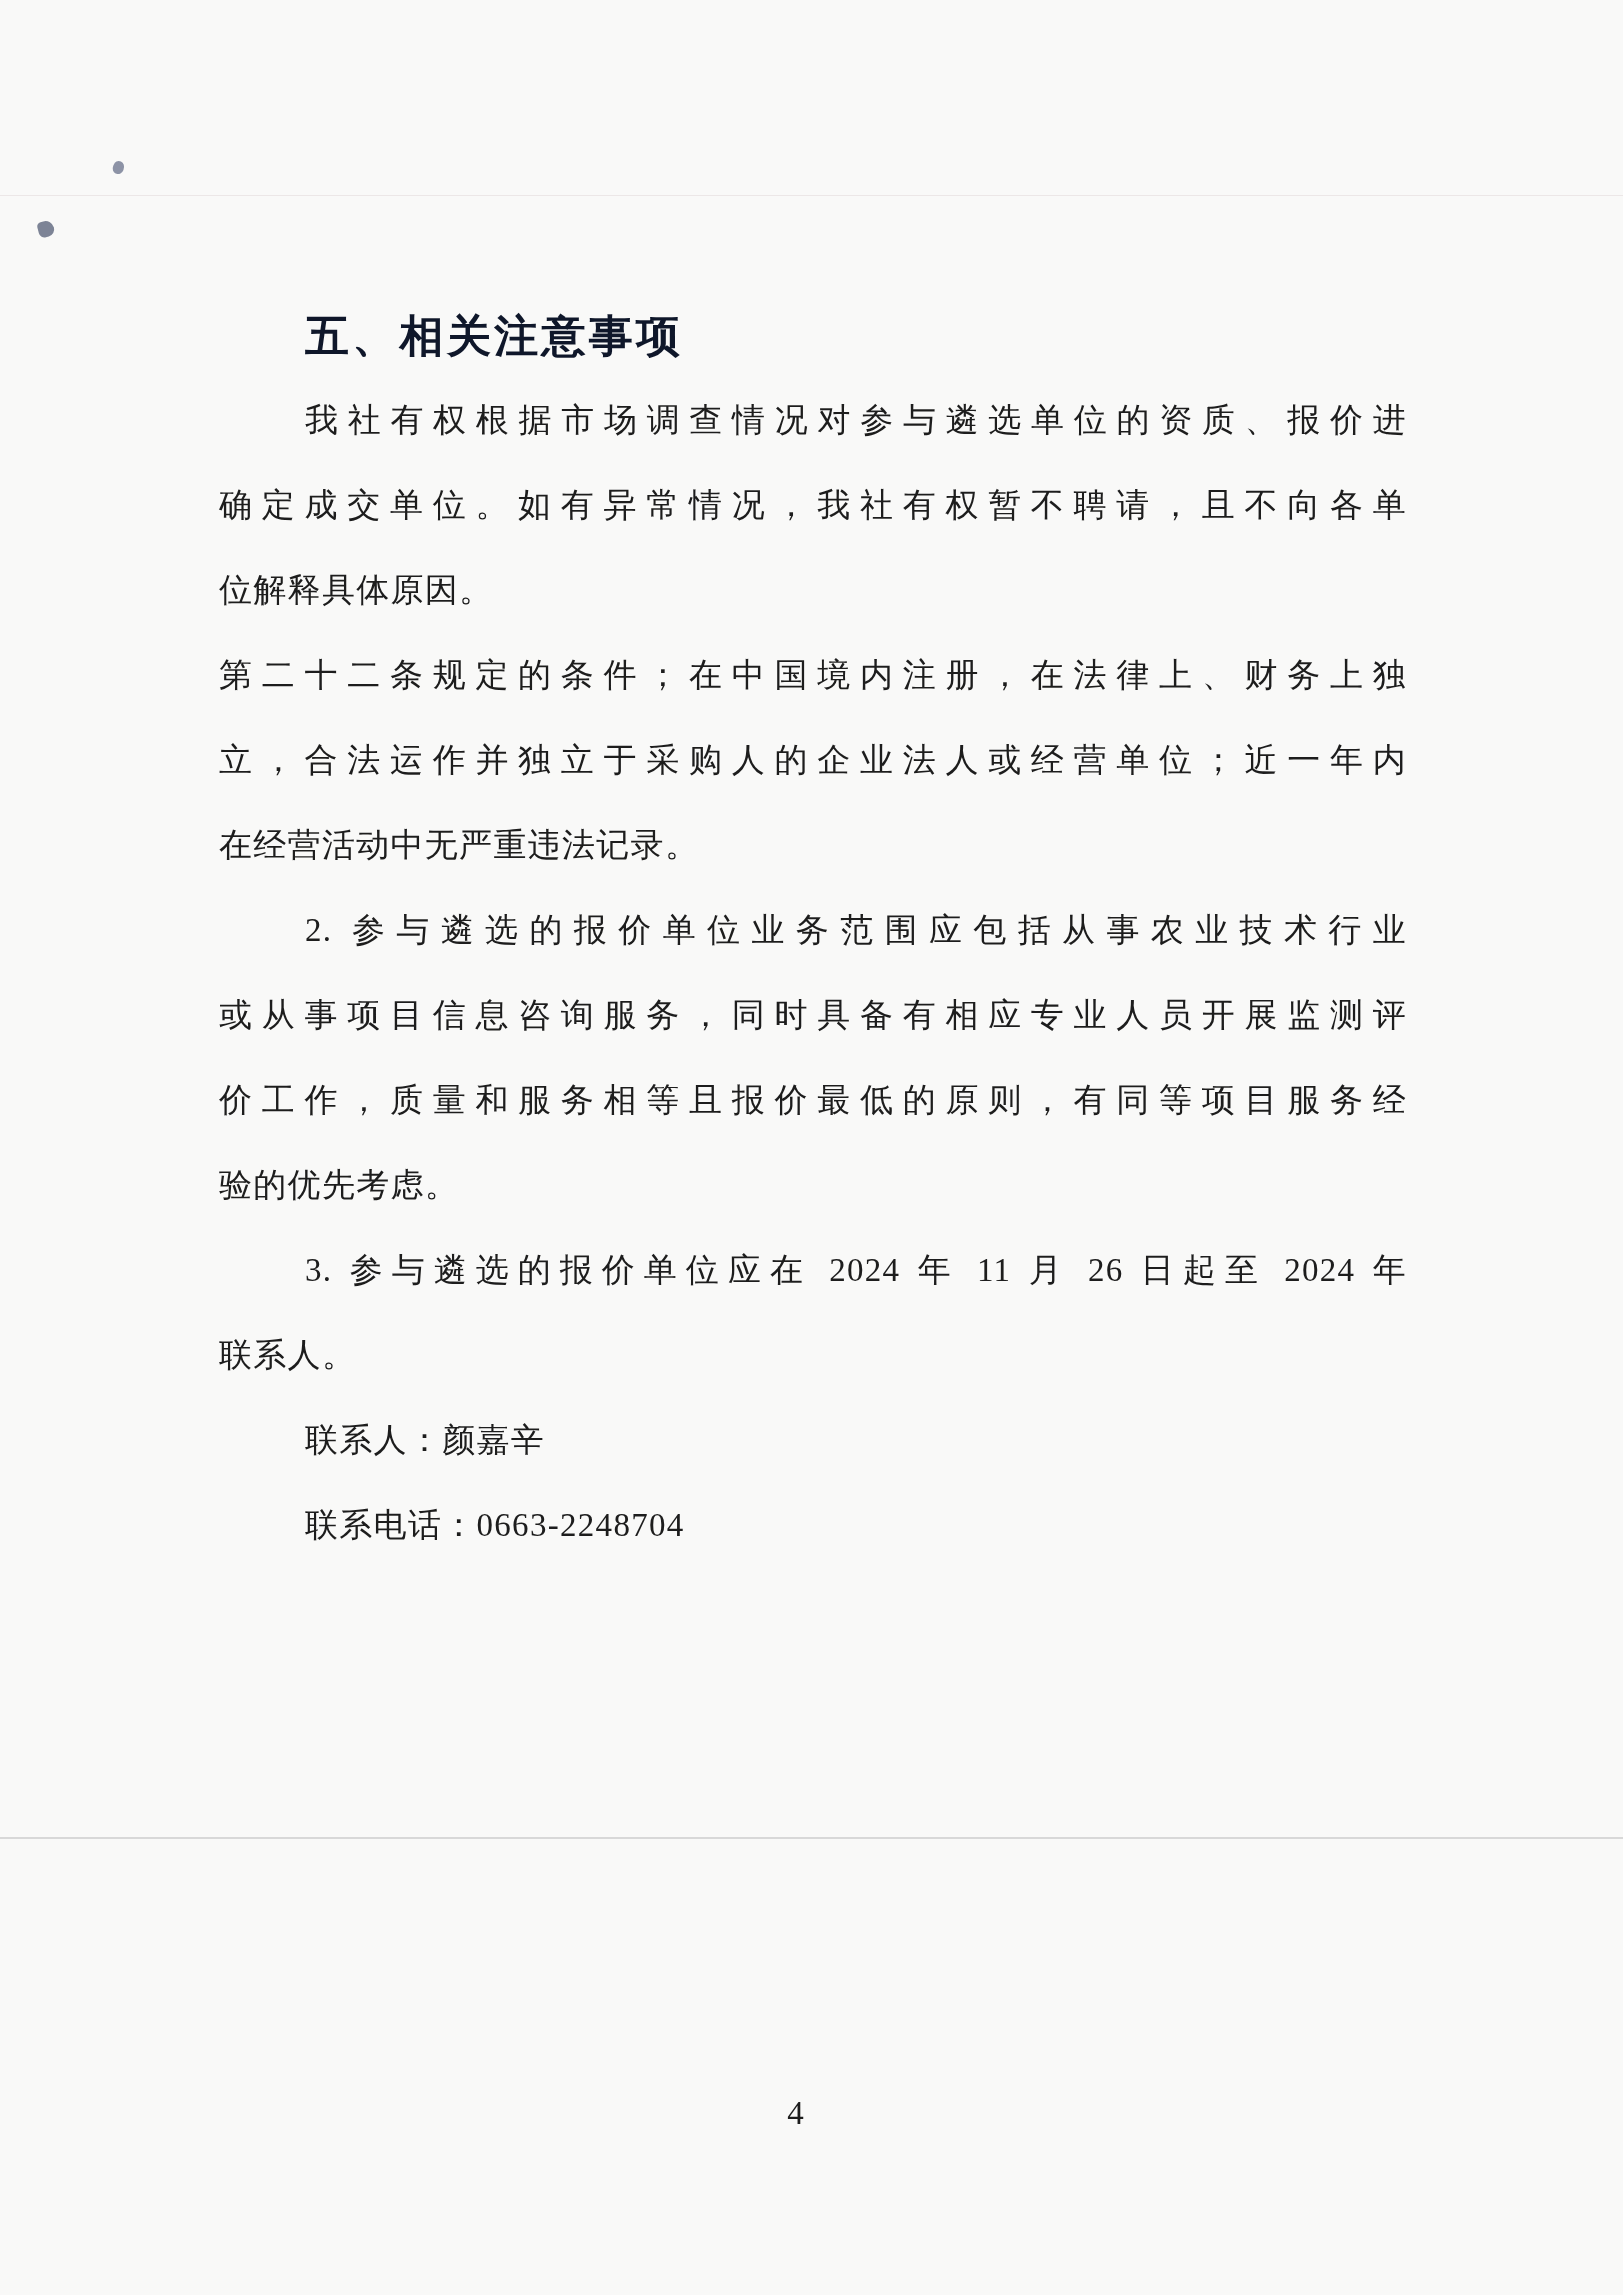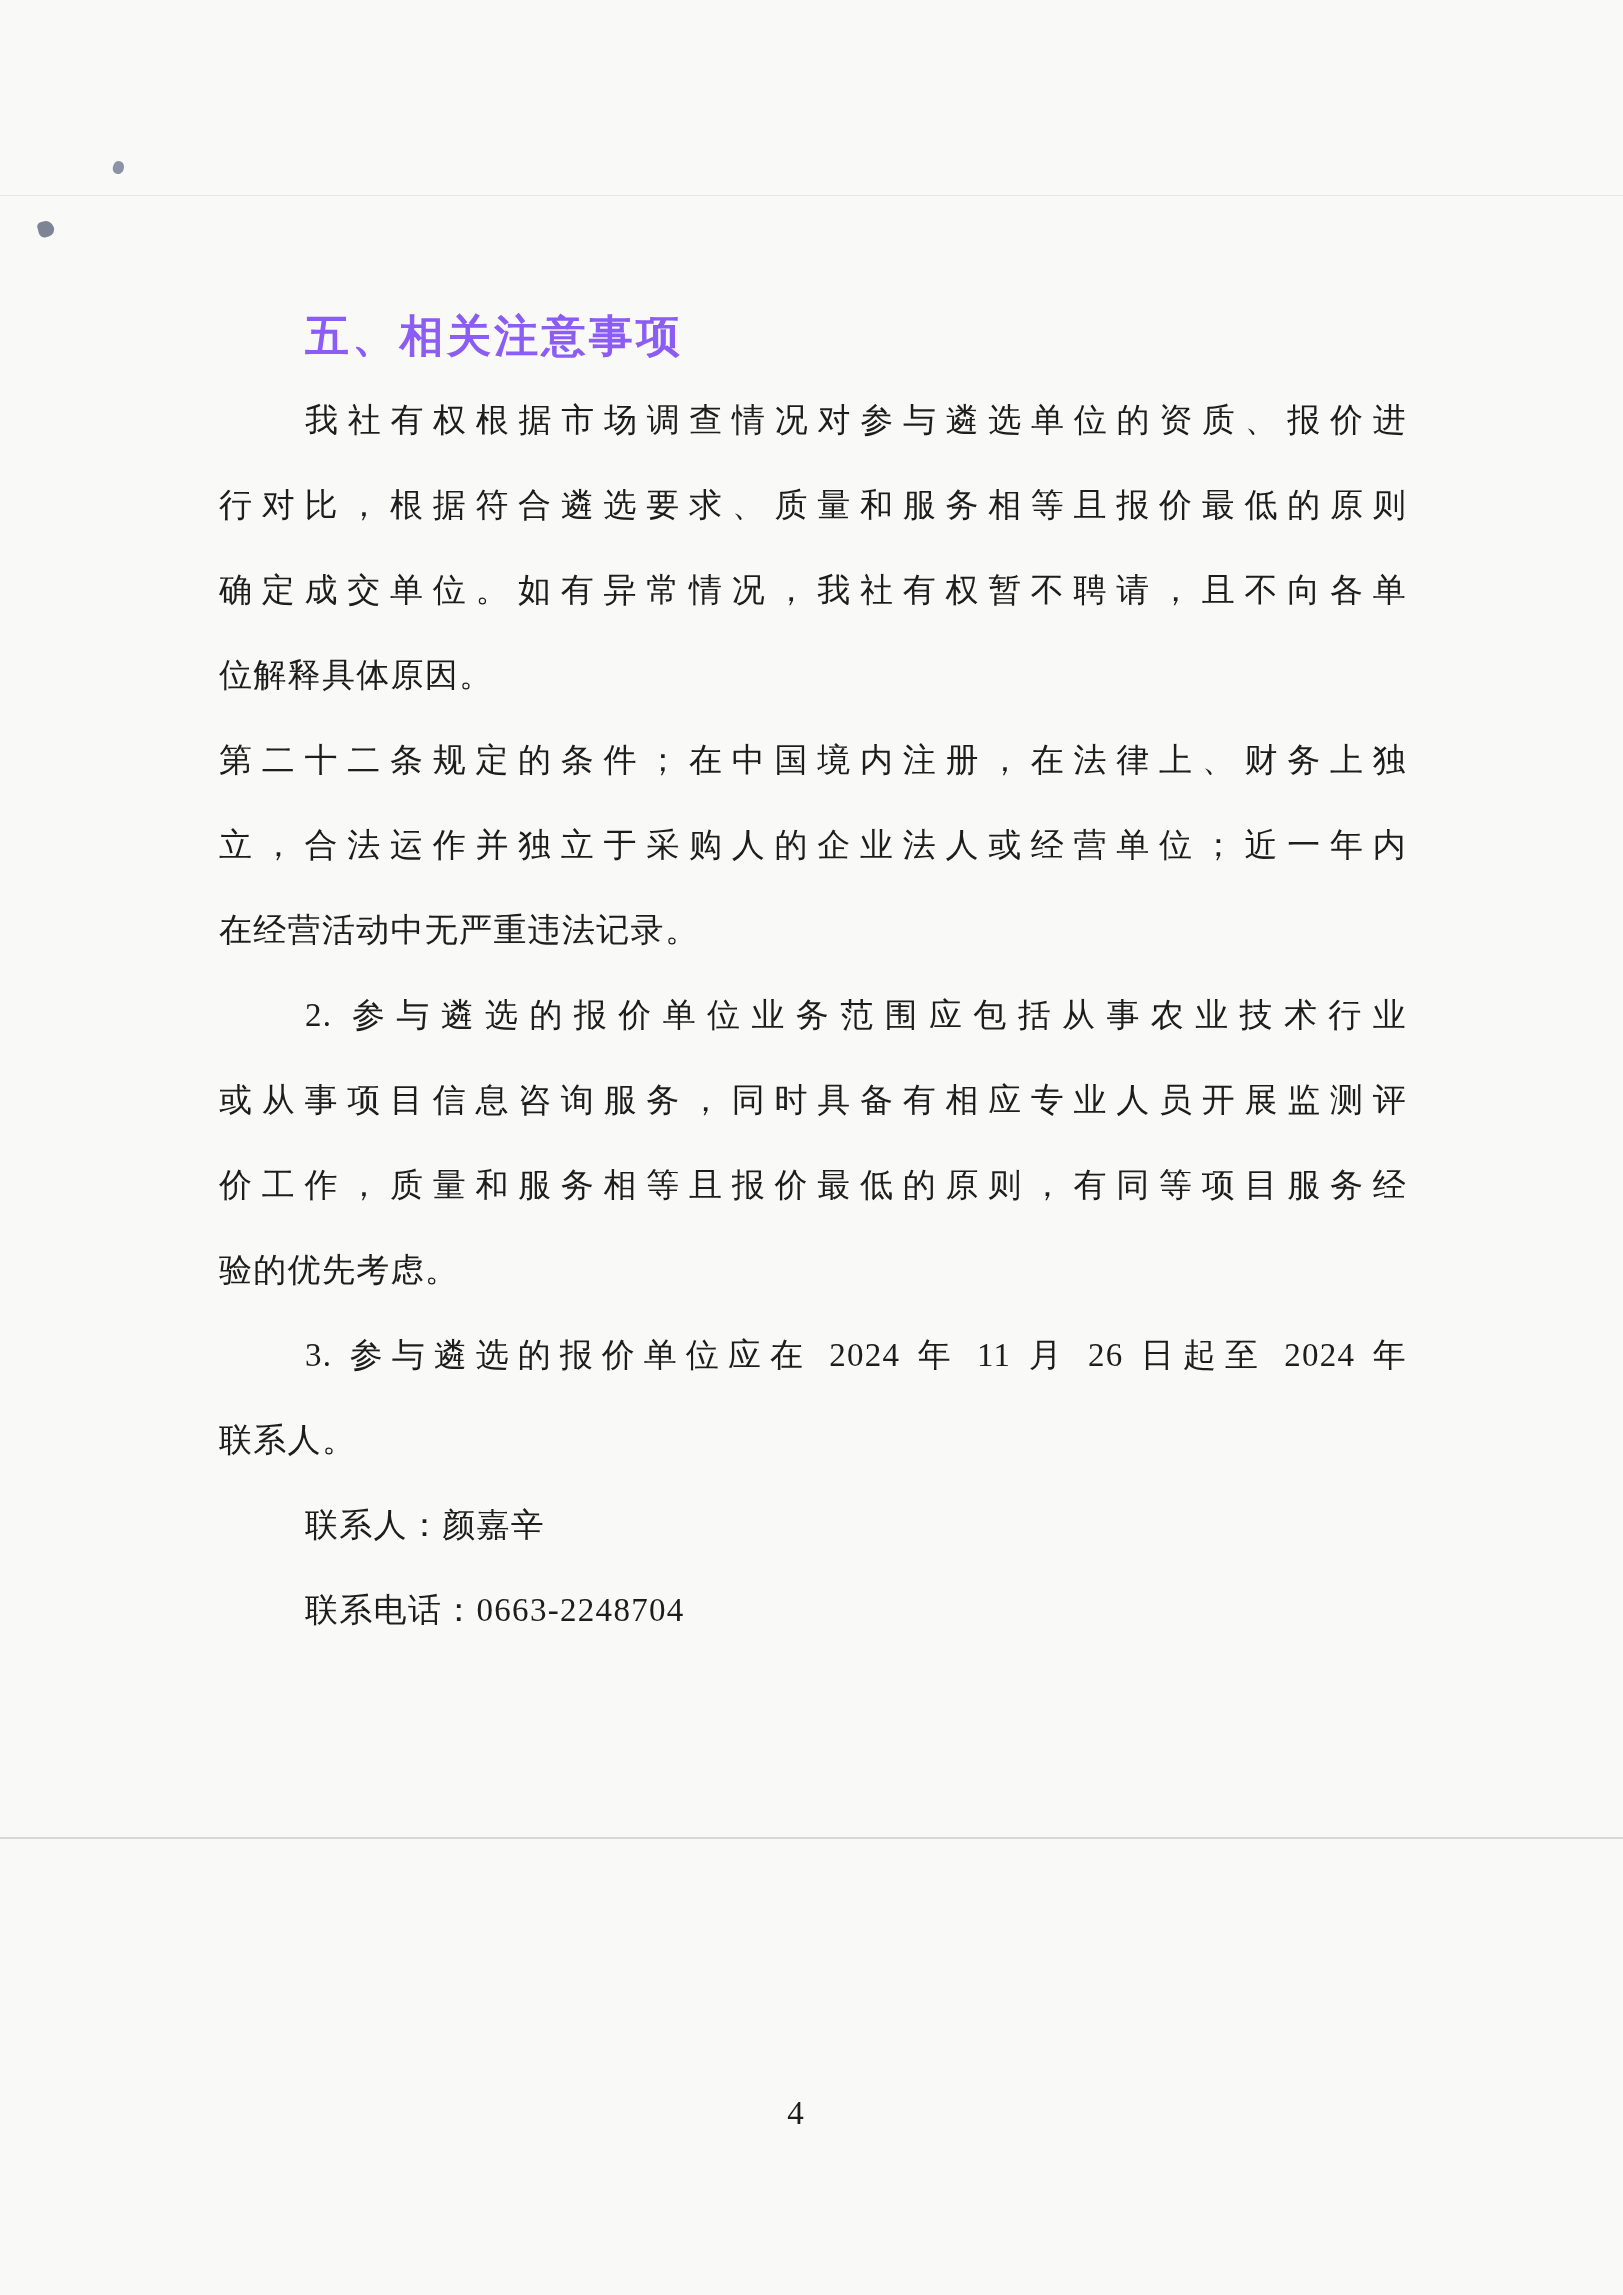--- a/index.html
+++ b/index.html
@@ -24,21 +24,21 @@
     line-height: 85px;
     height: 85px;
     letter-spacing: 1.3px;
   }
   .jf { text-align: justify; text-align-last: justify; }
   .ind { text-indent: 86px; }
   .h {
     font-family: "Liberation Sans", "DejaVu Sans", sans-serif;
     font-weight: 700;
     font-size: 44px;
-    color: #8b5cf6;
+    color: #0f172a;
     letter-spacing: 3.3px;
   }
   .faint-top-line {
     position: absolute; left: 0; top: 195px;
     width: 1623px; height: 1.3px;
     background: #ece7e7;
   }
   .crease-line {
     position: absolute; left: 0; top: 1837px;
     width: 1623px; height: 2px;
@@ -67,21 +67,20 @@
 
 <div class="page">
 
   <div class="faint-top-line"></div>
   <div class="speck speck-a"></div>
   <div class="speck speck-b"></div>
 
   <div class="content">
     <div class="ln h ind">五、相关注意事项</div>
     <div class="ln ind jf">我社有权根据市场调查情况对参与遴选单位的资质、报价进</div>
-    <div class="ln jf">行对比，根据符合遴选要求、质量和服务相等且报价最低的原则</div>
     <div class="ln jf">确定成交单位。如有异常情况，我社有权暂不聘请，且不向各单</div>
     <div class="ln">位解释具体原因。</div>
 
     <div class="ln jf">第二十二条规定的条件；在中国境内注册，在法律上、财务上独</div>
     <div class="ln jf">立，合法运作并独立于采购人的企业法人或经营单位；近一年内</div>
     <div class="ln">在经营活动中无严重违法记录。</div>
 
     <div class="ln ind jf">2. 参与遴选的报价单位业务范围应包括从事农业技术行业</div>
     <div class="ln jf">或从事项目信息咨询服务，同时具备有相应专业人员开展监测评</div>
     <div class="ln jf">价工作，质量和服务相等且报价最低的原则，有同等项目服务经</div>

